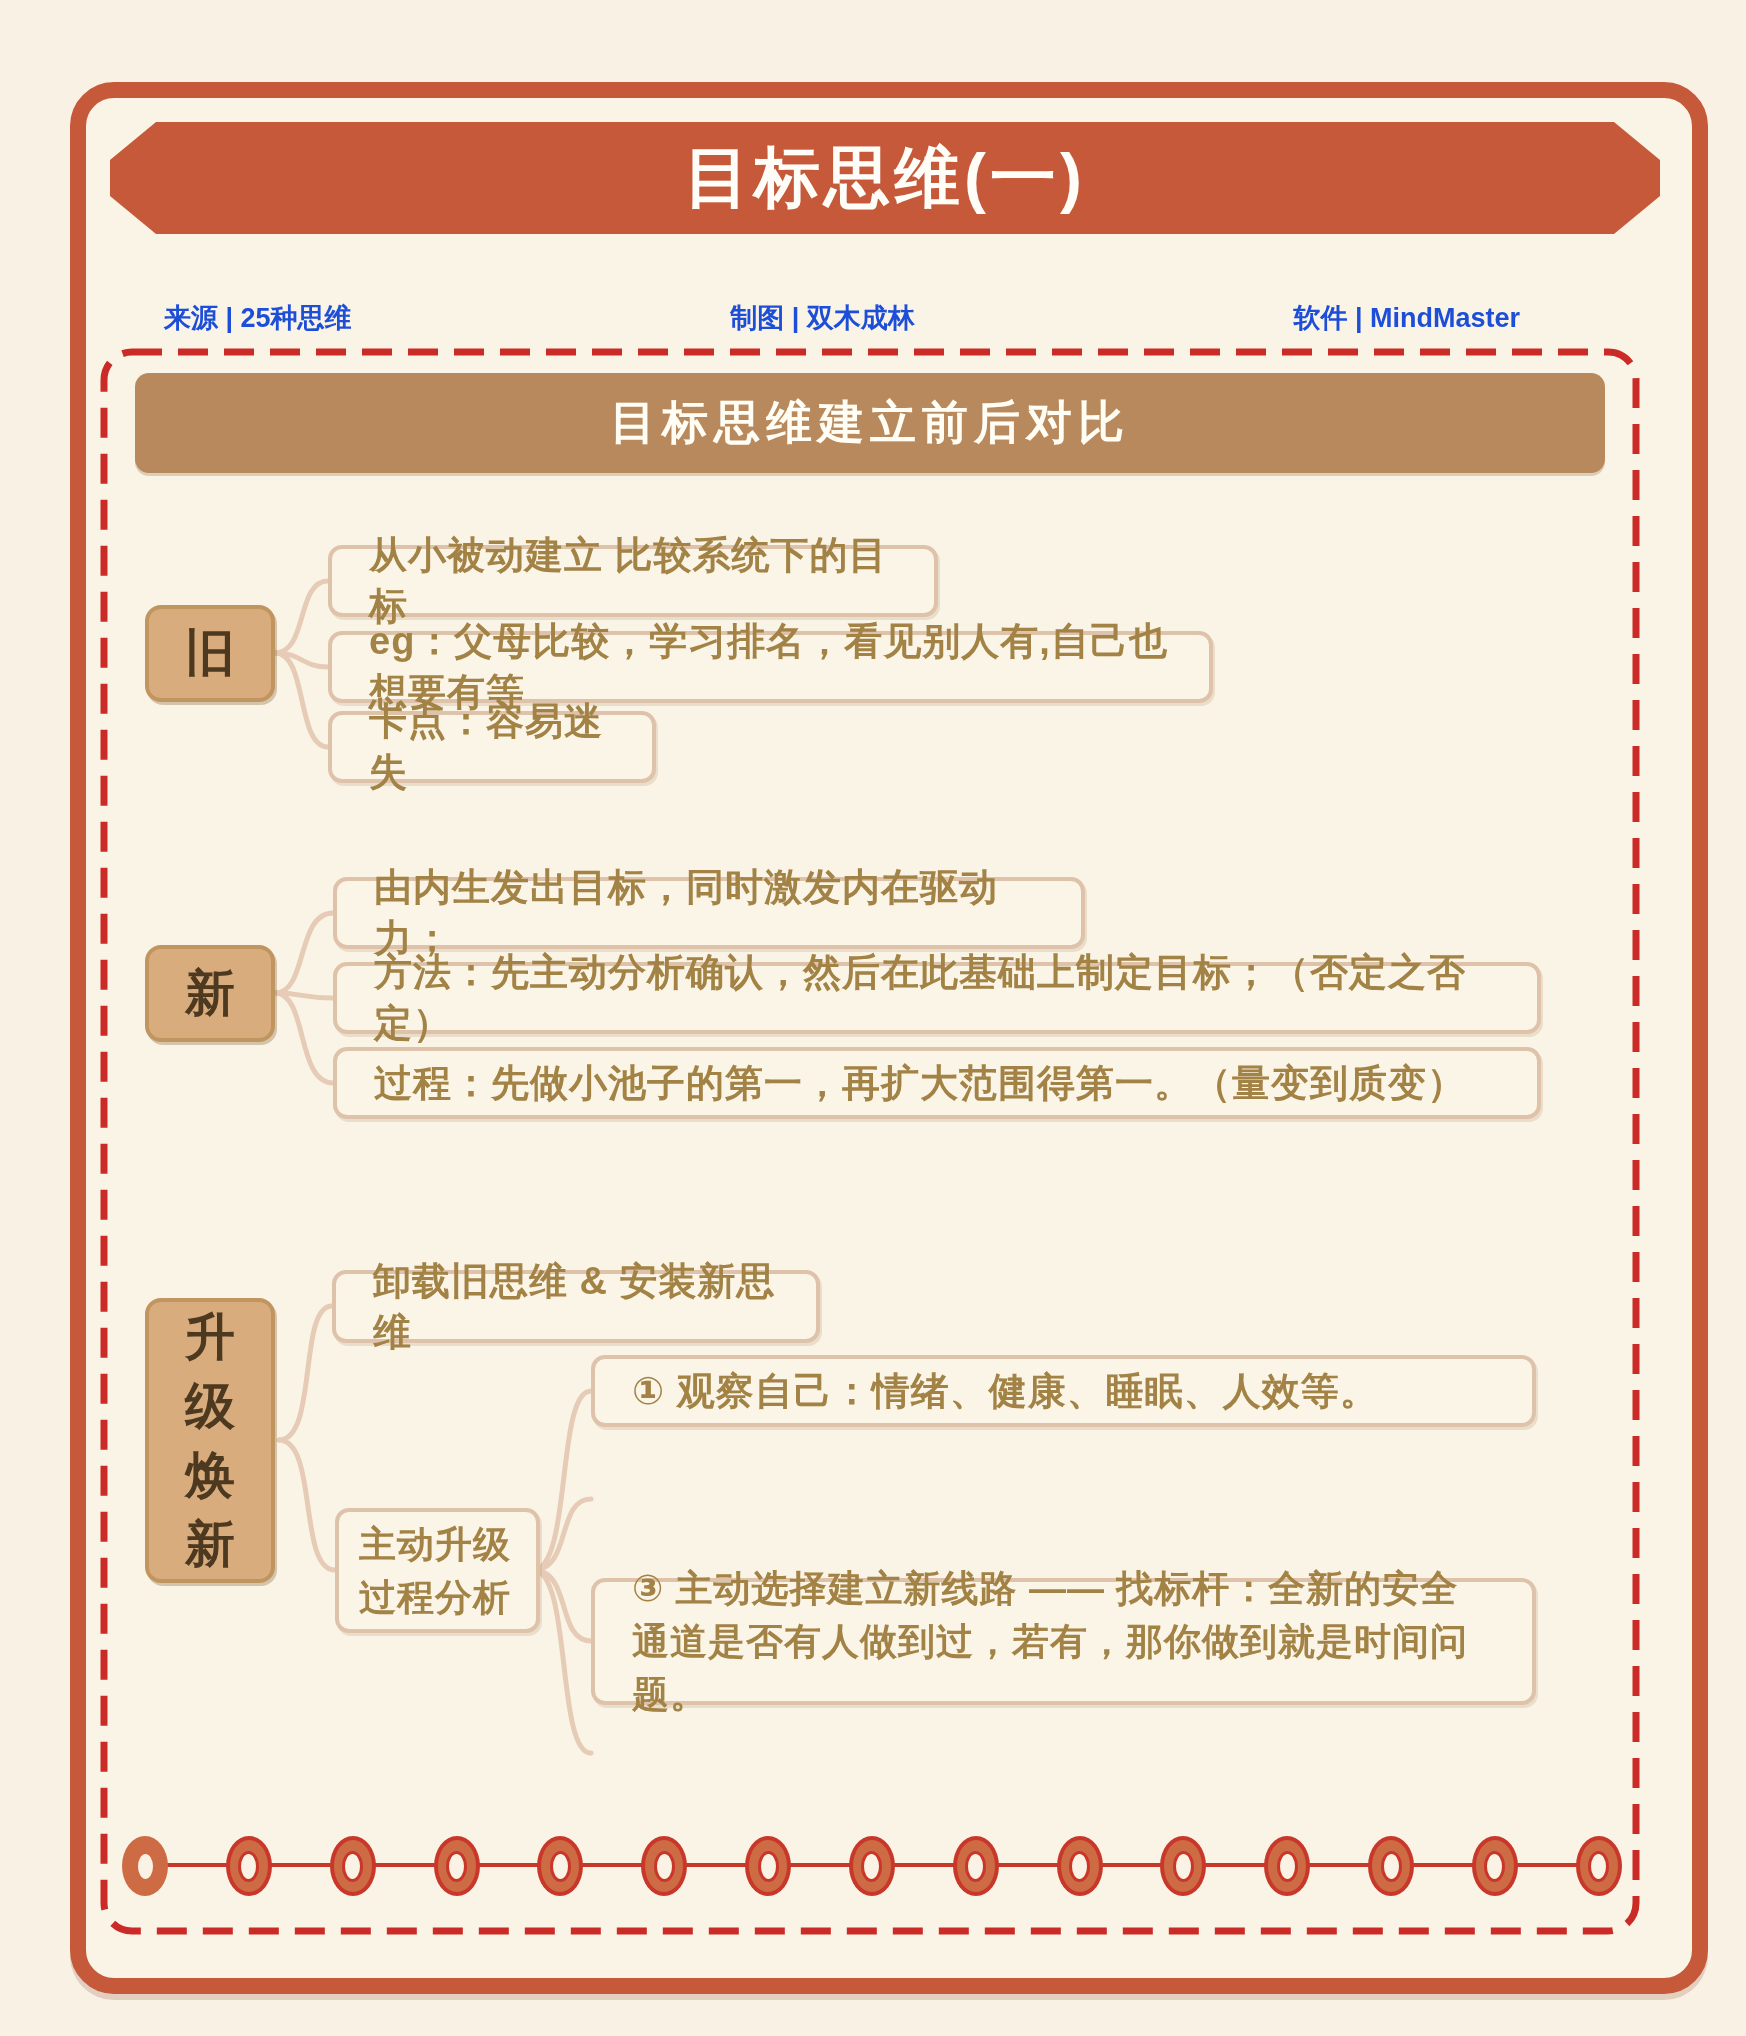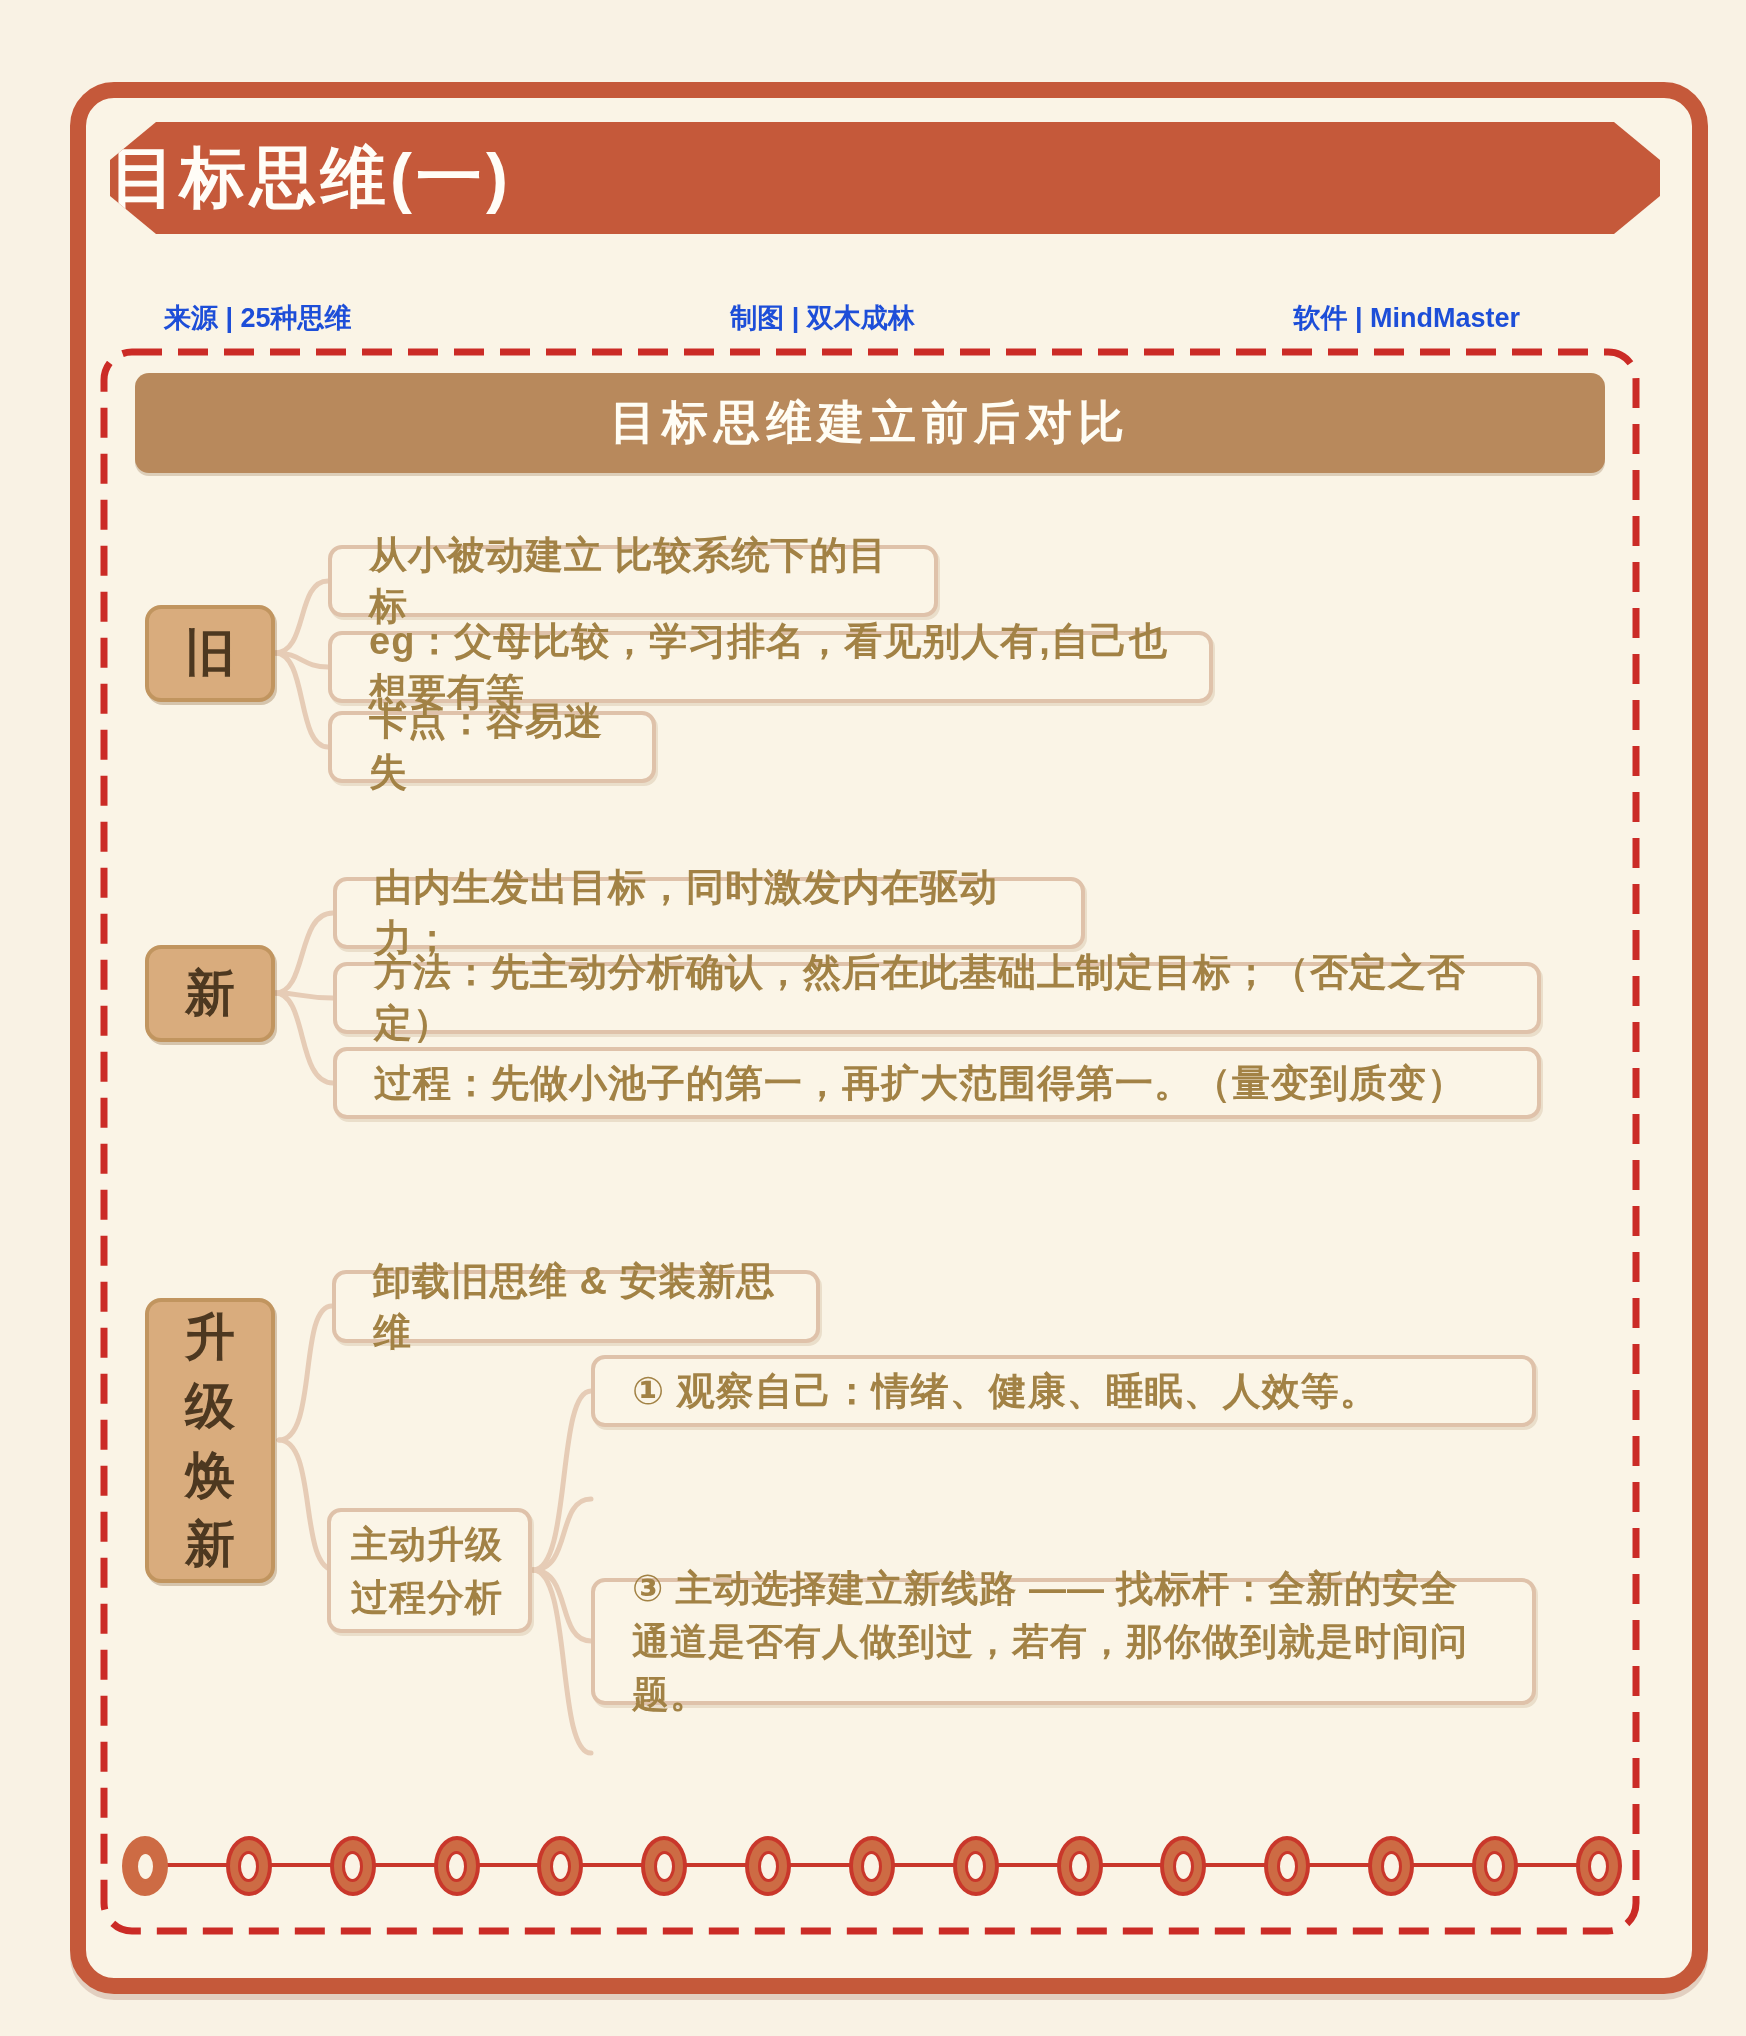--- a/index.html
+++ b/index.html
@@ -14,21 +14,21 @@
   .poster-frame{
     left:70px;top:82px;width:1606px;height:1880px;
     background:#faf4e6;border:16px solid #c5593a;border-radius:44px;
     box-shadow:0 6px 0 rgba(120,50,30,.18);
   }
   
   .banner{
     left:24px;top:24px;width:1550px;height:112px;
     background:#c5593a;
     clip-path:polygon(46px 0,calc(100% - 46px) 0,100% 38px,100% calc(100% - 38px),calc(100% - 46px) 100%,46px 100%,0 calc(100% - 38px),0 38px);
-    display:flex;align-items:center;justify-content:flex-start;
+    display:flex;align-items:center;justify-content:center;
   }
   .banner-title{color:#fffdf7;font-size:66px;letter-spacing:4px;}
   
   .meta-row{
     left:0;top:202px;width:1574px;height:36px;
     display:flex;justify-content:space-between;
     padding:0 140px 0 78px;box-sizing:border-box;
     color:#1d4ed8;font-size:27px;
   }
   
@@ -137,21 +137,21 @@
     <div class="abs leaf" style="left:233px;top:699px;width:1208px;height:72px;">
       <span>过程：先做小池子的第一，再扩大范围得第一。（量变到质变）</span>
     </div>
 
     <div class="abs topic" style="left:45px;top:950px;width:130px;height:285px;">
       <span class="vtext">升级焕新</span>
     </div>
     <div class="abs leaf" style="left:232px;top:922px;width:488px;height:73px;">
       <span>卸载旧思维 &amp; 安装新思维</span>
     </div>
-    <div class="abs leaf multi" style="left:227px;top:1160px;width:205px;height:125px;padding:10px 20px;">
+    <div class="abs leaf multi" style="left:235px;top:1160px;width:205px;height:125px;padding:10px 20px;">
       <span>主动升级过程分析</span>
     </div>
     <div class="abs leaf" style="left:491px;top:1007px;width:945px;height:72px;">
       <span>① 观察自己：情绪、健康、睡眠、人效等。</span>
     </div>
     <div class="abs leaf multi" style="left:491px;top:1230px;width:945px;height:127px;">
       <span>③ 主动选择建立新线路 —— 找标杆：全新的安全通道是否有人做到过，若有，那你做到就是时间问题。</span>
     </div>
 
     <div class="abs ring-line"></div>

